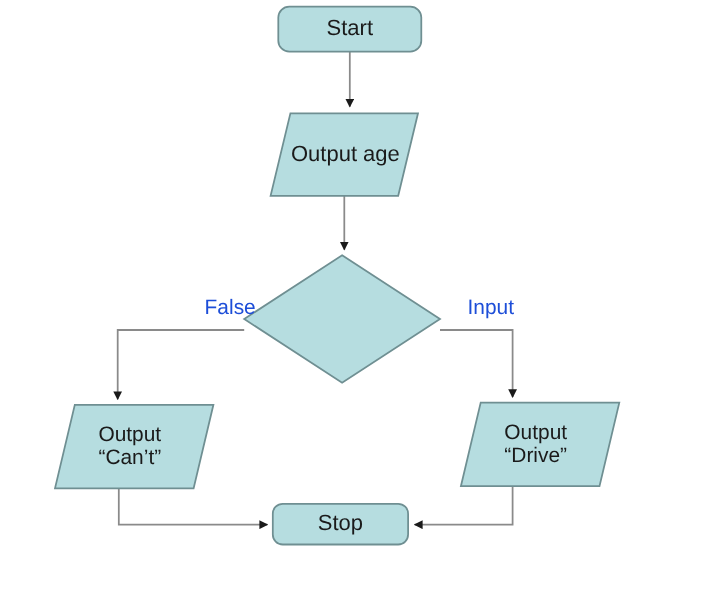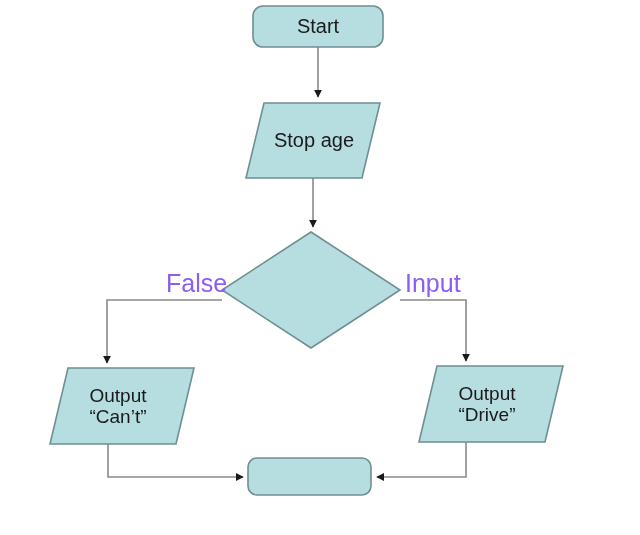--- a/index.html
+++ b/index.html
@@ -39,24 +39,25 @@
   }
   .lbl-start   { left: 253px; top: 6px;   width: 130px; height: 41px; font-size: 20px; }
   .lbl-input   { left: 248px; top: 103px; width: 132px; height: 75px; font-size: 20px; }
   .lbl-decide  { left: 222px; top: 232px; width: 178px; height: 116px; font-size: 19px; font-weight: bold; }
   .lbl-outleft { left: 55px;  top: 368px; width: 126px; height: 76px; font-size: 19px; }
   .lbl-outright{ left: 424px; top: 366px; width: 126px; height: 76px; font-size: 19px; }
   .lbl-stop    { left: 248px; top: 458px; width: 123px; height: 37px; font-size: 20px; }
 
   .edge-label {
     position: absolute;
-    color: #8b5cf6;
-    font-size: 25px;
+    color: #1d4ed8;
+    font-size: 19px;
     pointer-events: none;
     white-space: nowrap;
+    margin-left: 20px;
   }
   .lbl-false { left: 166px; top: 269px; }
   .lbl-true  { left: 405px; top: 269px; }
 </style>
 </head>
 <body>
 
 <div id="flowchart-root">
 
   <svg id="flow-svg" viewBox="0 0 640 535">
@@ -92,27 +93,28 @@
       <polygon points="68,368 194,368 176,444 50,444" fill="#b6dde0" stroke="#6f8f92" stroke-width="1.6"></polygon>
 
       <polygon points="437,366 563,366 545,442 419,442" fill="#b6dde0" stroke="#6f8f92" stroke-width="1.6"></polygon>
 
       <rect x="248" y="458" width="123" height="37" rx="9" ry="9" fill="#b6dde0" stroke="#6f8f92" stroke-width="1.6"></rect>
     </g>
   </svg>
 
   <div class="node-label lbl-start">Start</div>
 
-  <div class="node-label lbl-input">Stop age</div>
+  <div class="node-label lbl-input">Output age</div>
 
 
   <div class="node-label lbl-outleft">Output
 “Can’t”</div>
 
   <div class="node-label lbl-outright">Output
 “Drive”</div>
 
+  <div class="node-label lbl-stop">Stop</div>
 
   <div class="edge-label lbl-false">False</div>
 
   <div class="edge-label lbl-true">Input</div>
 
 </div>
 
 </body></html>

